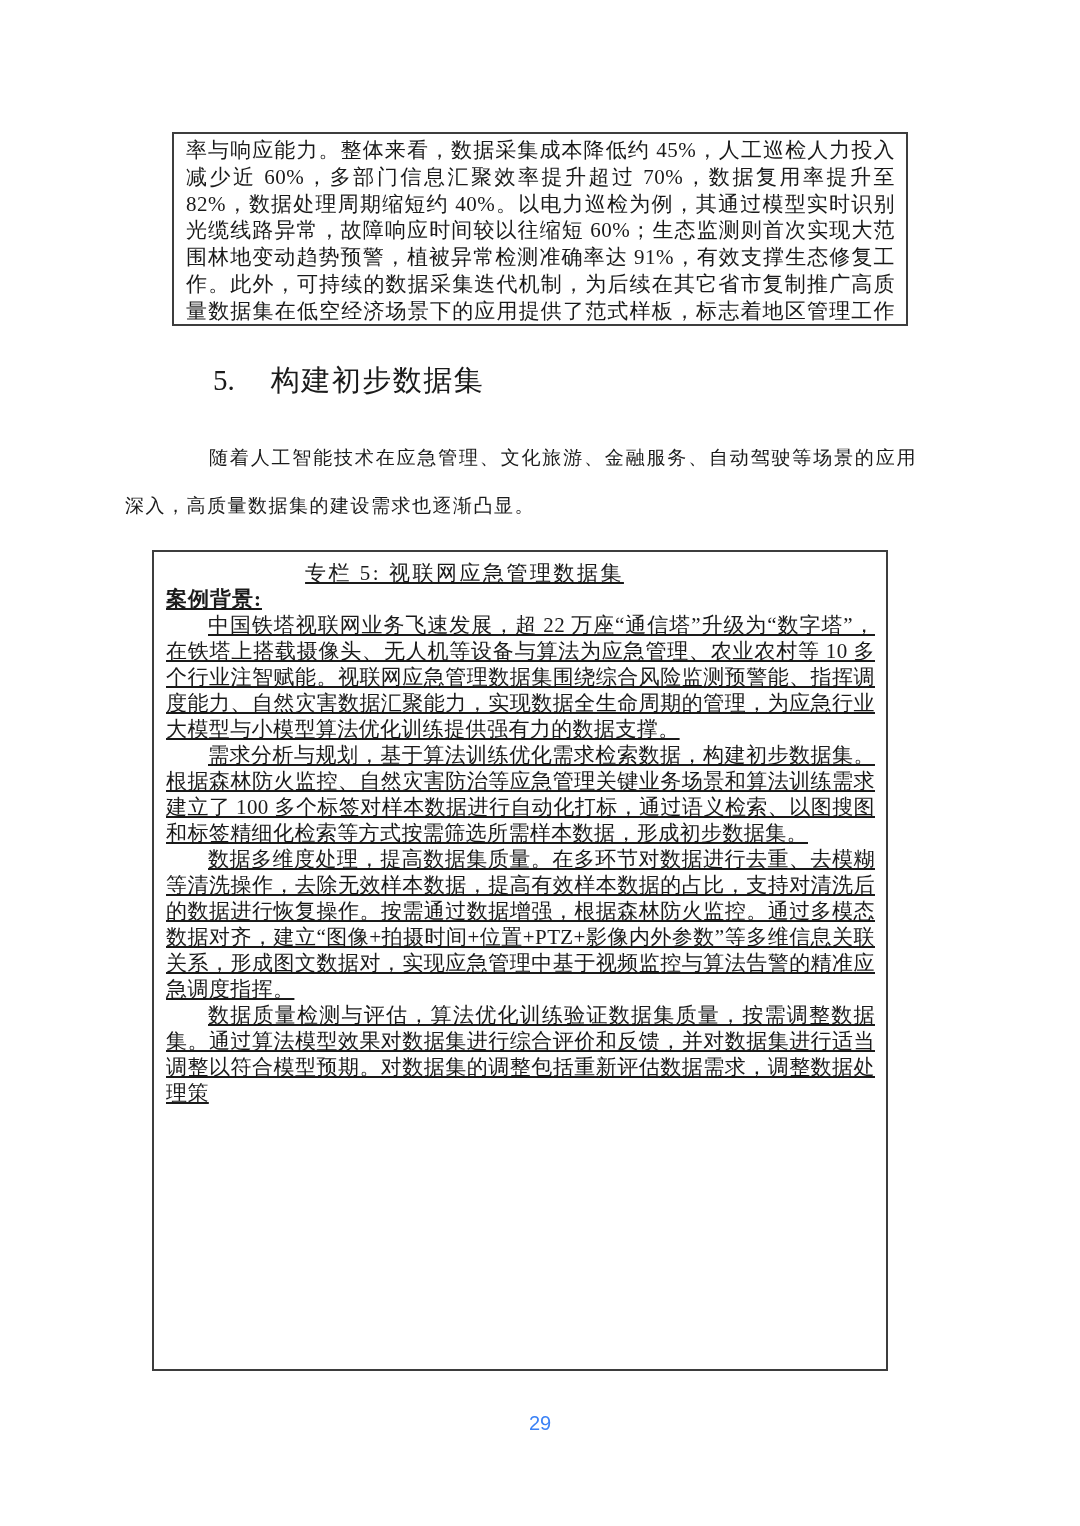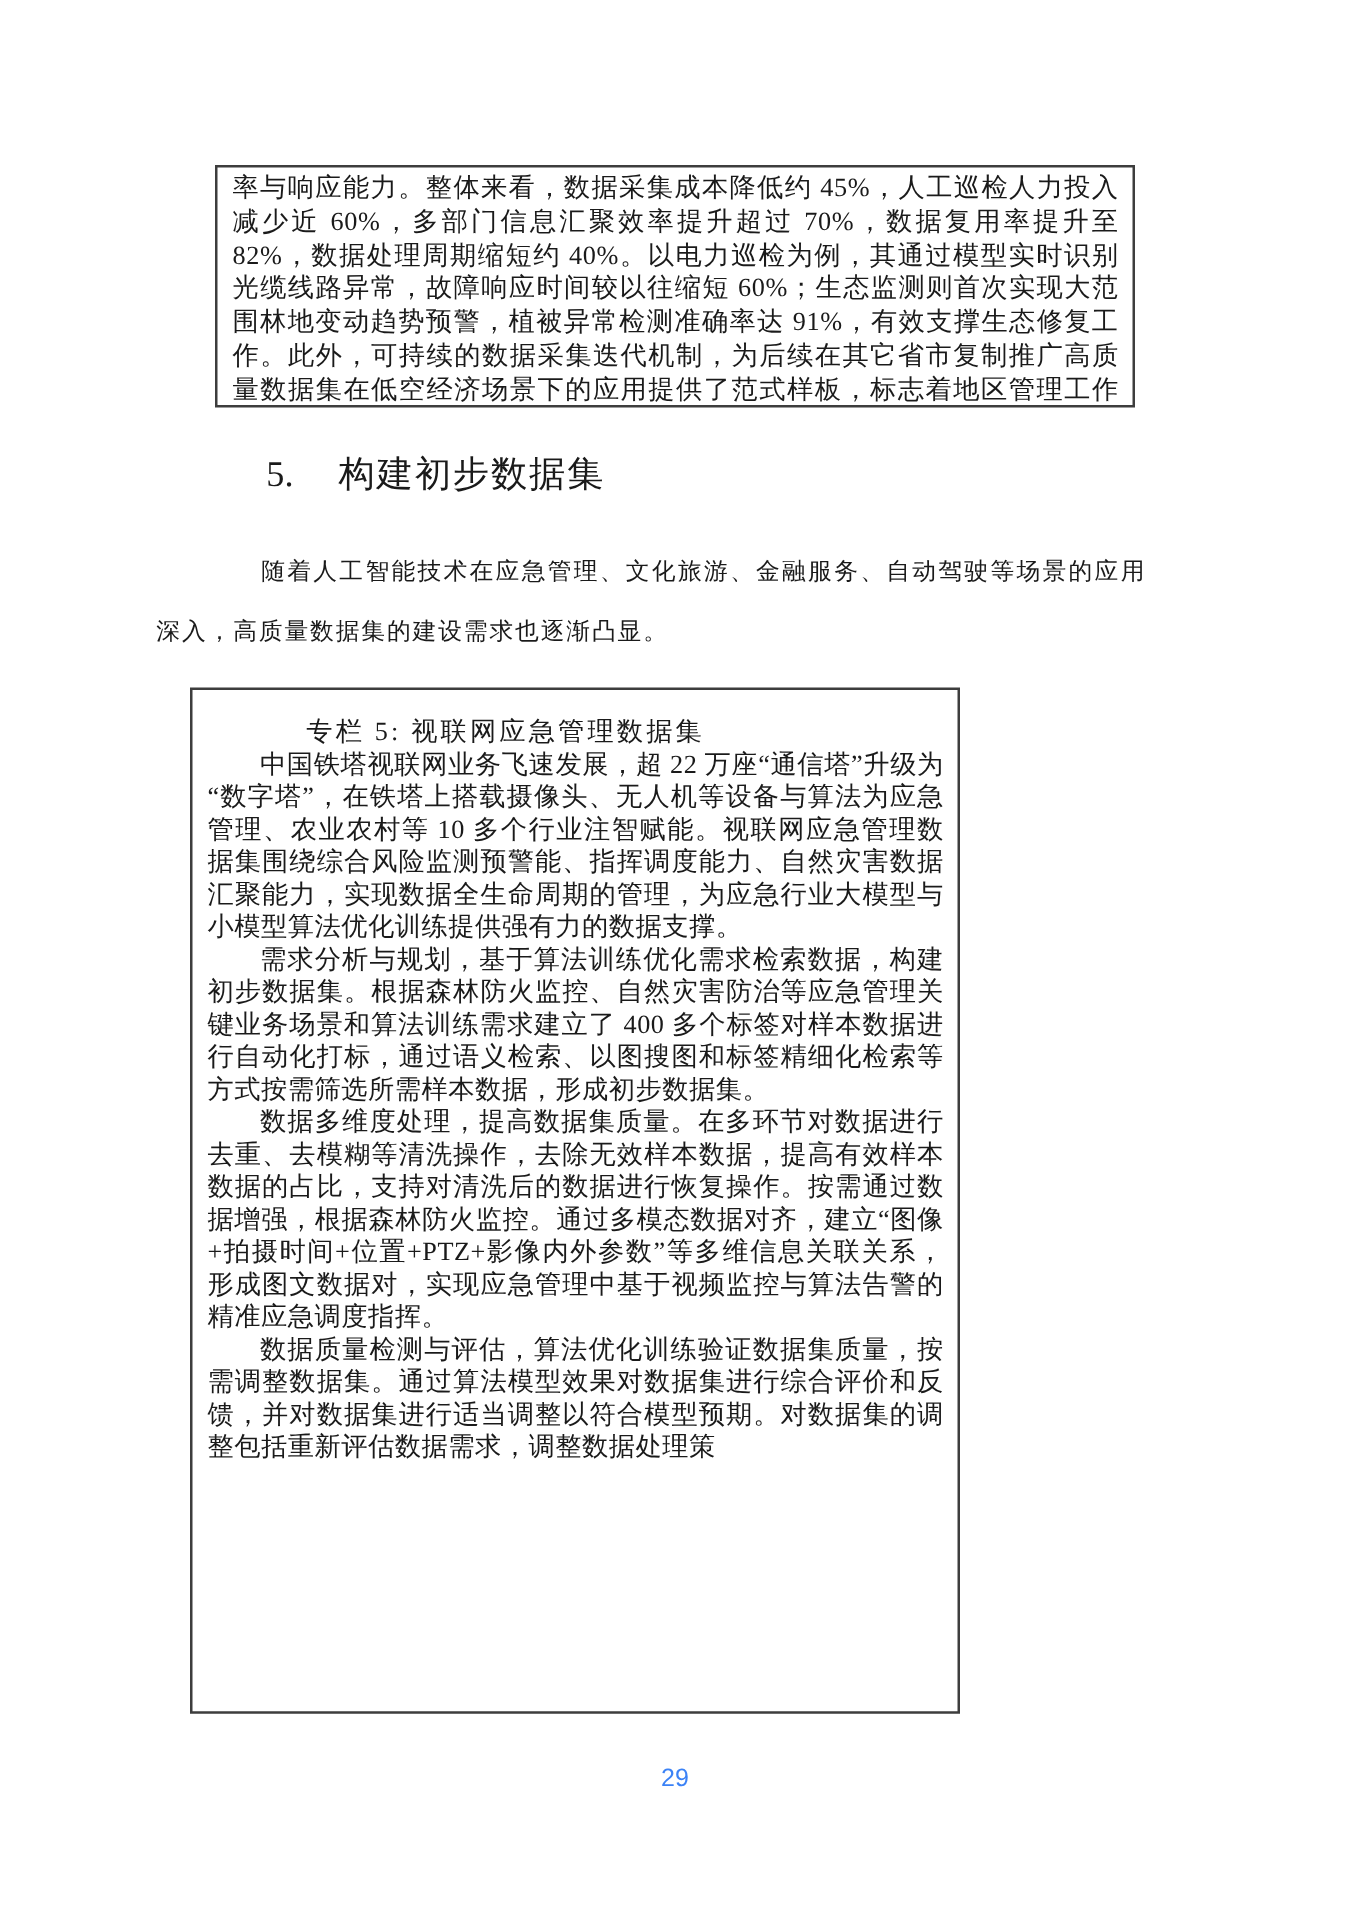--- a/index.html
+++ b/index.html
@@ -58,30 +58,31 @@
     letter-spacing: 1.5px;
     text-indent: 84px;
     text-align: justify;
     overflow: hidden;
   }
   
   .case-box {
     position: absolute;
     left: 152px;
     top: 550px;
-    width: 616px;
+    width: 736px;
     height: 821px;
     box-sizing: border-box;
     border: 2px solid #3d3d3d;
-    padding: 20px 11px 0 12px;
+    padding: 8px 11px 0 12px;
     font-size: 21px;
     line-height: 26px;
     letter-spacing: 0.4px;
     text-align: justify;
     overflow: hidden;
+    text-decoration: underline;
   }
   .case-box p { margin: 0; }
   .box-title {
     text-align: center;
     letter-spacing: 2.5px;
     padding-right: 112px; 
   }
   .box-label {
     font-weight: bold;
     letter-spacing: 1px;
@@ -113,27 +114,28 @@
 
   <div class="section-heading">
     <span class="sec-num">5.</span><span>构建初步数据集</span>
   </div>
 
   <div class="intro-para">随着人工智能技术在应急管理、文化旅游、金融服务、自动驾驶等场景的应用深入，高质量数据集的建设需求也逐渐凸显。</div>
 
   <div class="case-box">
     <p class="box-title">专栏 5: 视联网应急管理数据集</p>
 
+    <p class="box-label">案例背景:</p>
 
     <p class="box-para">中国铁塔视联网业务飞速发展，超 22 万座“通信塔”升级为“数字塔”，在铁塔上搭载摄像头、无人机等设备与算法为应急管理、农业农村等 10 多个行业注智赋能。视联网应急管理数据集围绕综合风险监测预警能、指挥调度能力、自然灾害数据汇聚能力，实现数据全生命周期的管理，为应急行业大模型与小模型算法优化训练提供强有力的数据支撑。</p>
 
 
 
 
-    <p class="box-para">需求分析与规划，基于算法训练优化需求检索数据，构建初步数据集。根据森林防火监控、自然灾害防治等应急管理关键业务场景和算法训练需求建立了 400 多个标签对样本数据进行自动化打标，通过语义检索、以图搜图和标签精细化检索等方式按需筛选所需样本数据，形成初步数据集。</p>
+    <p class="box-para">需求分析与规划，基于算法训练优化需求检索数据，构建初步数据集。根据森林防火监控、自然灾害防治等应急管理关键业务场景和算法训练需求建立了 100 多个标签对样本数据进行自动化打标，通过语义检索、以图搜图和标签精细化检索等方式按需筛选所需样本数据，形成初步数据集。</p>
 
     <p class="box-para">数据多维度处理，提高数据集质量。在多环节对数据进行去重、去模糊等清洗操作，去除无效样本数据，提高有效样本数据的占比，支持对清洗后的数据进行恢复操作。按需通过数据增强，根据森林防火监控。通过多模态数据对齐，建立“图像+拍摄时间+位置+PTZ+影像内外参数”等多维信息关联关系，形成图文数据对，实现应急管理中基于视频监控与算法告警的精准应急调度指挥。</p>
 
     <p class="box-para">数据质量检测与评估，算法优化训练验证数据集质量，按需调整数据集。通过算法模型效果对数据集进行综合评价和反馈，并对数据集进行适当调整以符合模型预期。对数据集的调整包括重新评估数据需求，调整数据处理策</p>
   </div>
 
   <div class="page-number">29</div>
 
 </div>
 

